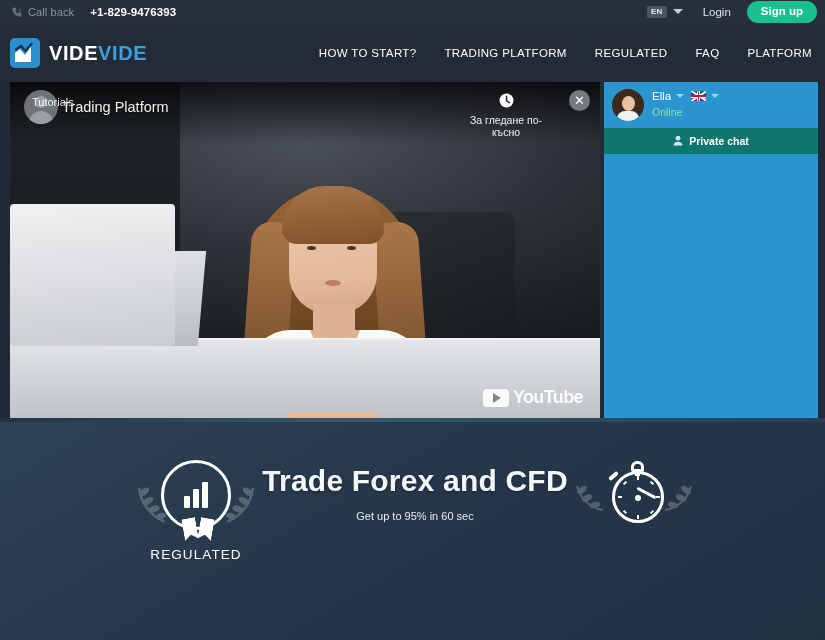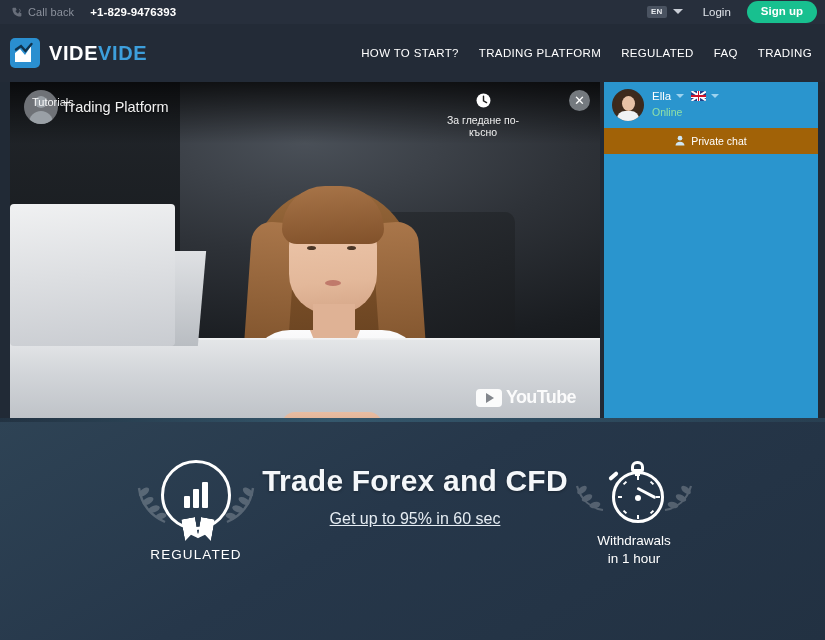--- a/index.html
+++ b/index.html
@@ -46,21 +46,21 @@
   .logo { display: flex; align-items: center; margin-left: 10px; }
   .logo-mark {
     width: 30px; height: 30px; border-radius: 5px;
     background: #2a8fd0; position: relative; overflow: hidden; flex: none;
   }
   .logo-text { margin-left: 9px; font-size: 20px; font-weight: bold; letter-spacing: .6px; }
   .logo-text .l1 { color: #ffffff; }
   .logo-text .l2 { color: #3d9fdc; }
   .nav { margin-left: auto; display: flex; align-items: center; margin-right: 13px; }
   .nav-item {
-    font-size: 11.5px; color: #ffffff; letter-spacing: .35px; margin-left: 20px;
+    font-size: 11.5px; color: #ffffff; letter-spacing: .35px; margin-left: 28px;
     cursor: pointer; white-space: nowrap;
   }
 
   
   .video {
     position: absolute; left: 10px; top: 82px; width: 590px; height: 336px;
     background: #0f0f0f; overflow: hidden;
   }
   .video-scene { position: absolute; inset: 0; }
   .scene-bg {
@@ -139,29 +139,29 @@
   .yt-channel {
     position: absolute; left: 22px; top: 14px; font-size: 11px; color: #ffffff; opacity: .92;
   }
   .yt-title {
     position: absolute; left: 52px; top: 17px; font-size: 14.5px; color: #f1f1f1;
     text-shadow: 0 1px 2px rgba(0,0,0,.6);
   }
   .yt-action { position: absolute; top: 10px; text-align: center; color: #fff; cursor: pointer; }
   .yt-action .glyph { display:block; height: 20px; }
   .yt-action .lbl { font-size: 10.5px; color: #f0f0f0; display:block; margin-top: 2px; }
-  .yt-watchlater { left: 423px; width: 100px; }
+  .yt-watchlater { left: 446px; width: 100px; }
   .yt-share { left: 526px; width: 70px; }
   .yt-close {
     position: absolute; right: 10px; top: 8px; width: 21px; height: 21px; border-radius: 50%;
     background: rgba(125,130,136,.92); color: #fff; font-size: 13px; line-height: 21px;
     text-align: center; cursor: pointer;
   }
   .yt-logo {
-    position: absolute; right: 24px; bottom: 10px; display: flex; align-items: center; opacity: .93;
+    position: absolute; right: 17px; bottom: 10px; display: flex; align-items: center; opacity: .93;
   }
   .yt-logo .play-box {
     width: 26px; height: 18px; background: #ffffff; border-radius: 4px;
     display:flex; align-items:center; justify-content:center; margin-right: 4px;
   }
   .yt-logo .play-tri {
     width: 0; height: 0; border-left: 8px solid #7d8187;
     border-top: 5px solid transparent; border-bottom: 5px solid transparent; margin-left:2px;
   }
   .yt-logo .wordmark { color: #ffffff; font-size: 18px; font-weight: bold; letter-spacing: -.6px; }
@@ -197,21 +197,21 @@
   .flag .cross-v { position:absolute; left:6px; top:0; width:3px; height:10px; background:#fff;}
   .flag .cross-h2 { position:absolute; left:0; top:4.2px; width:15px; height:1.6px; background:#cf142b;}
   .flag .cross-v2 { position:absolute; left:6.7px; top:0; width:1.6px; height:10px; background:#cf142b;}
   .chat-status { font-size: 10.5px; color: #8fe0a8; margin-top: 6px; text-align: center; }
   .chat-tabs { display: flex; height: 26px; }
   .chat-tab {
     flex: 1; display: flex; align-items: center; justify-content: center;
     font-size: 10.5px; color: #ffffff; cursor: pointer; gap: 6px;
   }
   .chat-tab.active { background: #2f9dd6; }
-  .chat-tab.inactive { background: #a16207; }
+  .chat-tab.inactive { background: #0f766e; font-weight: bold; }
   .chat-body { flex: 1; background: #2a95ce; }
   .chat-footer { height: 30px; display: flex; }
   .name-field {
     flex: 1; background: #ffffff; position: relative; padding: 3px 6px 0;
     display: flex; flex-direction: column; justify-content: center; cursor: text;
   }
   .name-label { font-size: 10px; color: #6b6b6b; line-height: 1.15; }
   .name-value { font-size: 10px; color: #8d8d8d; line-height: 1.15; }
   .save-btn {
     width: 56px; background: #8cc63e; color: #ffffff; font-size: 11px;
@@ -246,21 +246,21 @@
   .bars i { display:block; width: 6px; background: #ffffff; border-radius: 1px; }
   .bars i:nth-child(1){ height: 12px; } .bars i:nth-child(2){ height: 19px; } .bars i:nth-child(3){ height: 26px; }
   .badge-label {
     font-size: 13.5px; color: #ffffff; letter-spacing: 1.1px; margin-top: 7px; font-weight: 400;
   }
   .promo-center { position: absolute; left: 262px; top: 46px; width: 306px; text-align: center; }
   .promo-title {
     font-size: 30px; color: #f4f7fa; font-weight: bold; letter-spacing: .2px; line-height: 1.1;
     text-shadow: 0 1px 3px rgba(0,0,0,.35);
   }
-  .promo-sub { font-size: 16px; color: #e6edf3; margin-top: 13px; text-decoration: underline; }
+  .promo-sub { font-size: 11px; color: #e6edf3; margin-top: 13px; }
   .watch-col { position: absolute; left: 571px; top: 38px; width: 126px; text-align: center; }
   .stopwatch { position: absolute; left: 35px; top: 5px; width: 56px; height: 64px; }
   .sw-ring {
     position: absolute; left: 6px; top: 10px; width: 52px; height: 52px; border-radius: 50%;
     border: 3px solid #ffffff;
   }
   .sw-crown { position: absolute; left: 25px; top: 0px; width: 13px; height: 11px;
     border: 3px solid #ffffff; border-radius: 6px 6px 2px 2px; }
   .sw-stem { position: absolute; left: 29px; top: 9px; width: 5px; height: 6px; background: #fff; }
   .sw-side { position: absolute; left: 2px; top: 13px; width: 11px; height: 4px; background: #fff; transform: rotate(-42deg); border-radius:2px;}
@@ -305,21 +305,21 @@
       </span>
       <span class="logo-text">
         <span class="l1">VIDE</span><span class="l2">VIDE</span>
       </span>
     </div>
     <div class="nav">
       <span class="nav-item">HOW TO START?</span>
       <span class="nav-item">TRADING PLATFORM</span>
       <span class="nav-item">REGULATED</span>
       <span class="nav-item">FAQ</span>
-      <span class="nav-item">TRADING</span>
+      <span class="nav-item">PLATFORM</span>
     </div>
   </div>
 
   <div class="video">
     <div class="video-scene">
       <div class="scene-bg"></div>
       <div class="scene-wall-l"></div>
       <div class="scene-chair"></div>
       <div class="person-hair-back"></div>
       <div class="person-hair-l"></div>
@@ -480,21 +480,17 @@
         <span class="sw-tick" style="left:31px;top:54px;"></span>
         <span class="sw-tick" style="left:12px;top:35px;width:4px;height:2px;"></span>
         <span class="sw-tick" style="left:50px;top:35px;width:4px;height:2px;"></span>
         <span class="sw-tick" style="left:18px;top:20px;transform:rotate(45deg);"></span>
         <span class="sw-tick" style="left:45px;top:20px;transform:rotate(-45deg);"></span>
         <span class="sw-tick" style="left:18px;top:49px;transform:rotate(-45deg);"></span>
         <span class="sw-tick" style="left:45px;top:49px;transform:rotate(45deg);"></span>
         <span class="sw-hand"></span>
         <span class="sw-dot"></span>
       </span>
-      <div class="watch-label">
-        <span>Withdrawals</span><br>
-        <span>in 1 hour</span>
-      </div>
     </div>
 
   </div>
 
 </div>
 
 </body></html>

